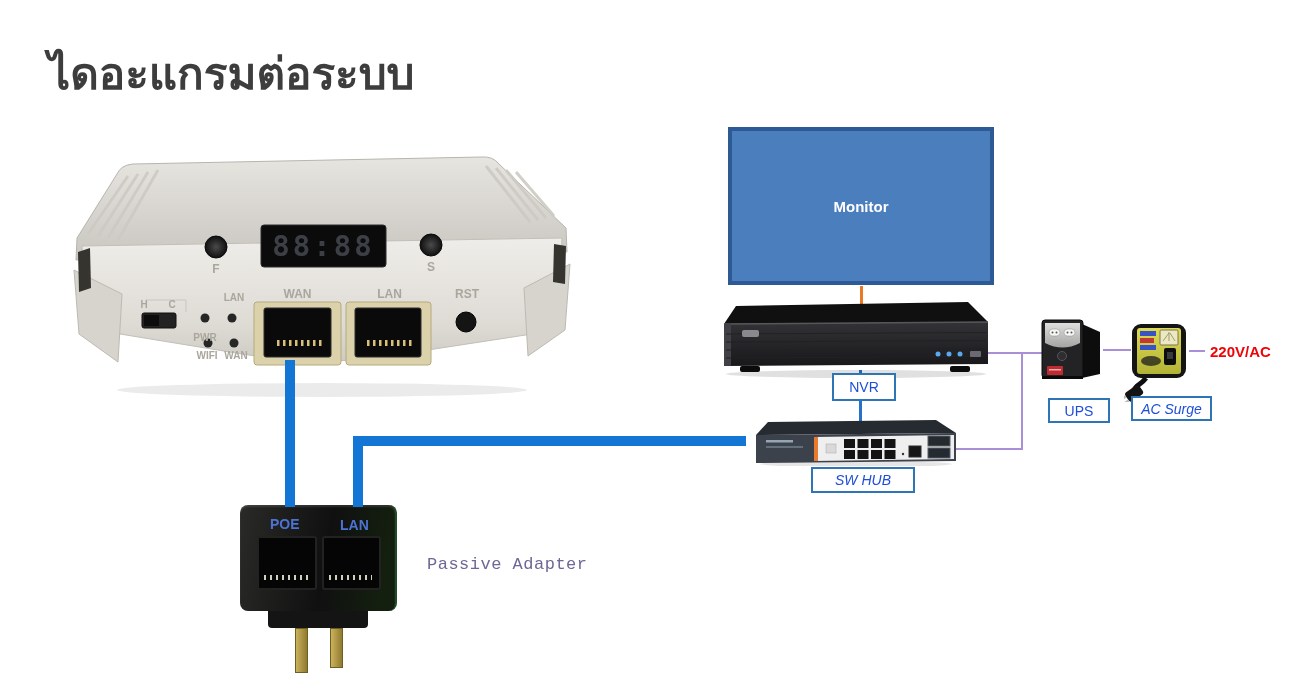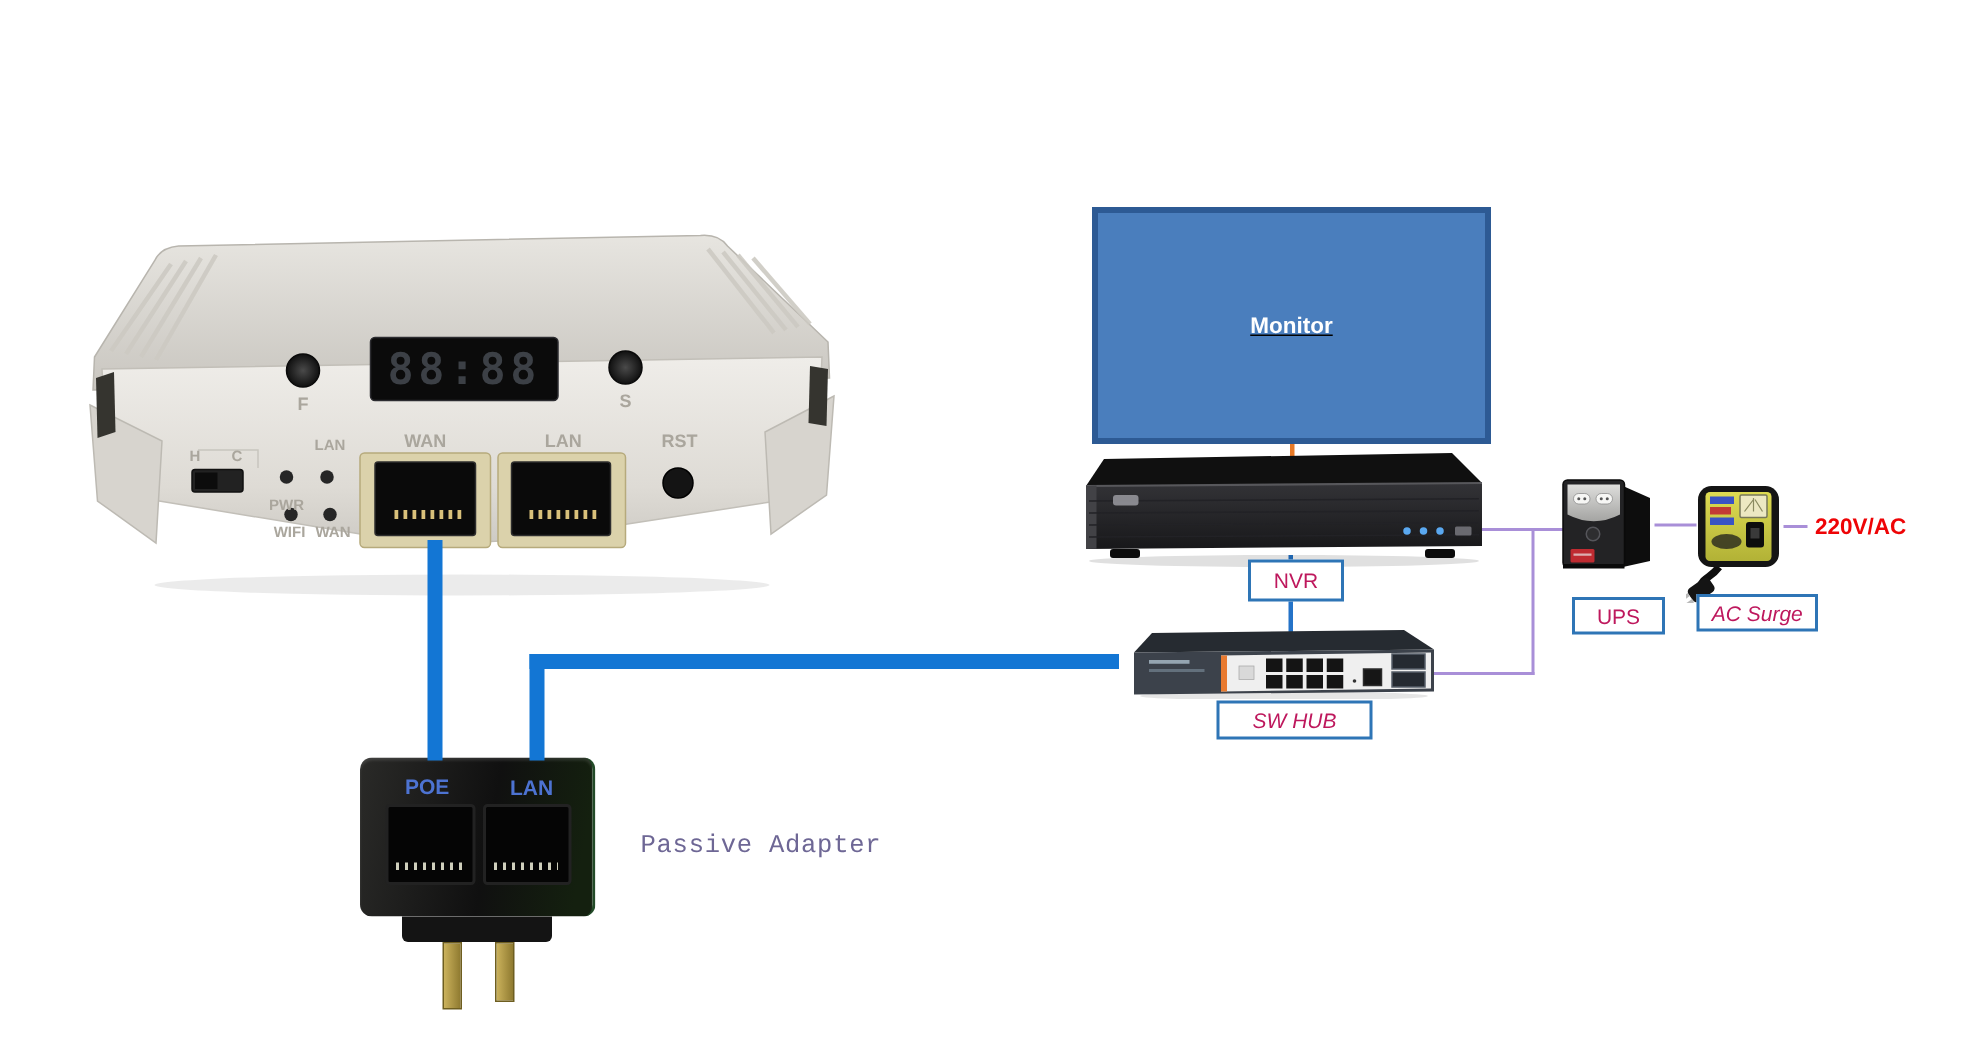--- a/index.html
+++ b/index.html
@@ -19,34 +19,34 @@
   .nvr-line{left:859px;top:370px;width:3px;height:72px;background:#2473c8;z-index:1;}
   .purple{background:#a98fd8;}
   .p1{left:988px;top:352px;width:54px;height:2px;}
   .p2{left:1103px;top:349px;width:28px;height:2px;}
   .p3{left:1189px;top:350px;width:16px;height:2px;}
   .p4h{left:950px;top:448px;width:73px;height:2px;}
   .p4v{left:1021px;top:353px;width:2px;height:97px;}
 
   
   .device{position:absolute;z-index:2;}
-  .label-box{position:absolute;z-index:5;background:#fff;border:2px solid #2e75b6;color:#be185d;
+  .label-box{position:absolute;z-index:5;background:#fff;border:2px solid #2e75b6;color:#1d4ed8;
              display:flex;align-items:center;justify-content:center;font-size:14px;}
 
   
-  .ap{left:58px;top:150px;width:500px;height:250px;}
+  .ap{left:72px;top:150px;width:500px;height:250px;}
   .ap svg{position:absolute;left:0;top:0;}
   .ap-ov{position:absolute;color:#aaa69d;font-weight:700;text-align:center;}
   .ap-display{position:absolute;left:189px;top:75px;width:125px;height:42px;line-height:42px;text-align:center;
               font-family:"DejaVu Sans Mono",monospace;font-size:29px;font-weight:700;color:#3c4046;
               letter-spacing:3px;}
 
   
-  .monitor{left:728px;top:138px;width:258px;height:150px;background:#4a7ebd;border:4px solid #2d5a94;
-           display:flex;align-items:center;justify-content:center;text-decoration:underline;}
+  .monitor{left:728px;top:127px;width:258px;height:150px;background:#4a7ebd;border:4px solid #2d5a94;
+           display:flex;align-items:center;justify-content:center;}
   .monitor span{color:#fff;font-weight:700;font-size:15px;}
 
   
   .adapter{left:240px;top:503px;width:170px;height:170px;}
   .ad-body{position:absolute;left:0;top:2px;width:155px;height:106px;border-radius:8px;
            background:linear-gradient(100deg,#2a2a28 0%,#101010 55%,#14200f 92%);
            border-right:2px solid #234b28;box-shadow:inset 0 2px 2px rgba(255,255,255,.12);}
   .ad-port{position:absolute;background:#050505;border:2px solid #222;border-radius:3px;}
   .ad-pins{position:absolute;height:5px;background:repeating-linear-gradient(90deg,#cfcfbc 0 2px,transparent 2px 6px);}
   .ad-label{position:absolute;color:#4d73d2;font-weight:700;font-size:14px;}
@@ -59,20 +59,21 @@
   .nvr{left:722px;top:300px;width:270px;height:78px;}
   .swhub{left:756px;top:420px;width:202px;height:46px;}
   .ups{left:1038px;top:316px;width:70px;height:64px;}
   .acsurge{left:1124px;top:322px;width:72px;height:80px;}
 </style>
 </head>
 <body>
 
 <div id="canvas">
 
+  <div class="title">ไดอะแกรมต่อระบบ</div>
 
   <div class="line orange-line"></div>
   <div class="line nvr-line"></div>
   <div class="line purple p1"></div>
   <div class="line purple p2"></div>
   <div class="line purple p3"></div>
   <div class="line purple p4h"></div>
   <div class="line purple p4v"></div>
 
   <div class="cable cable-a"></div>

